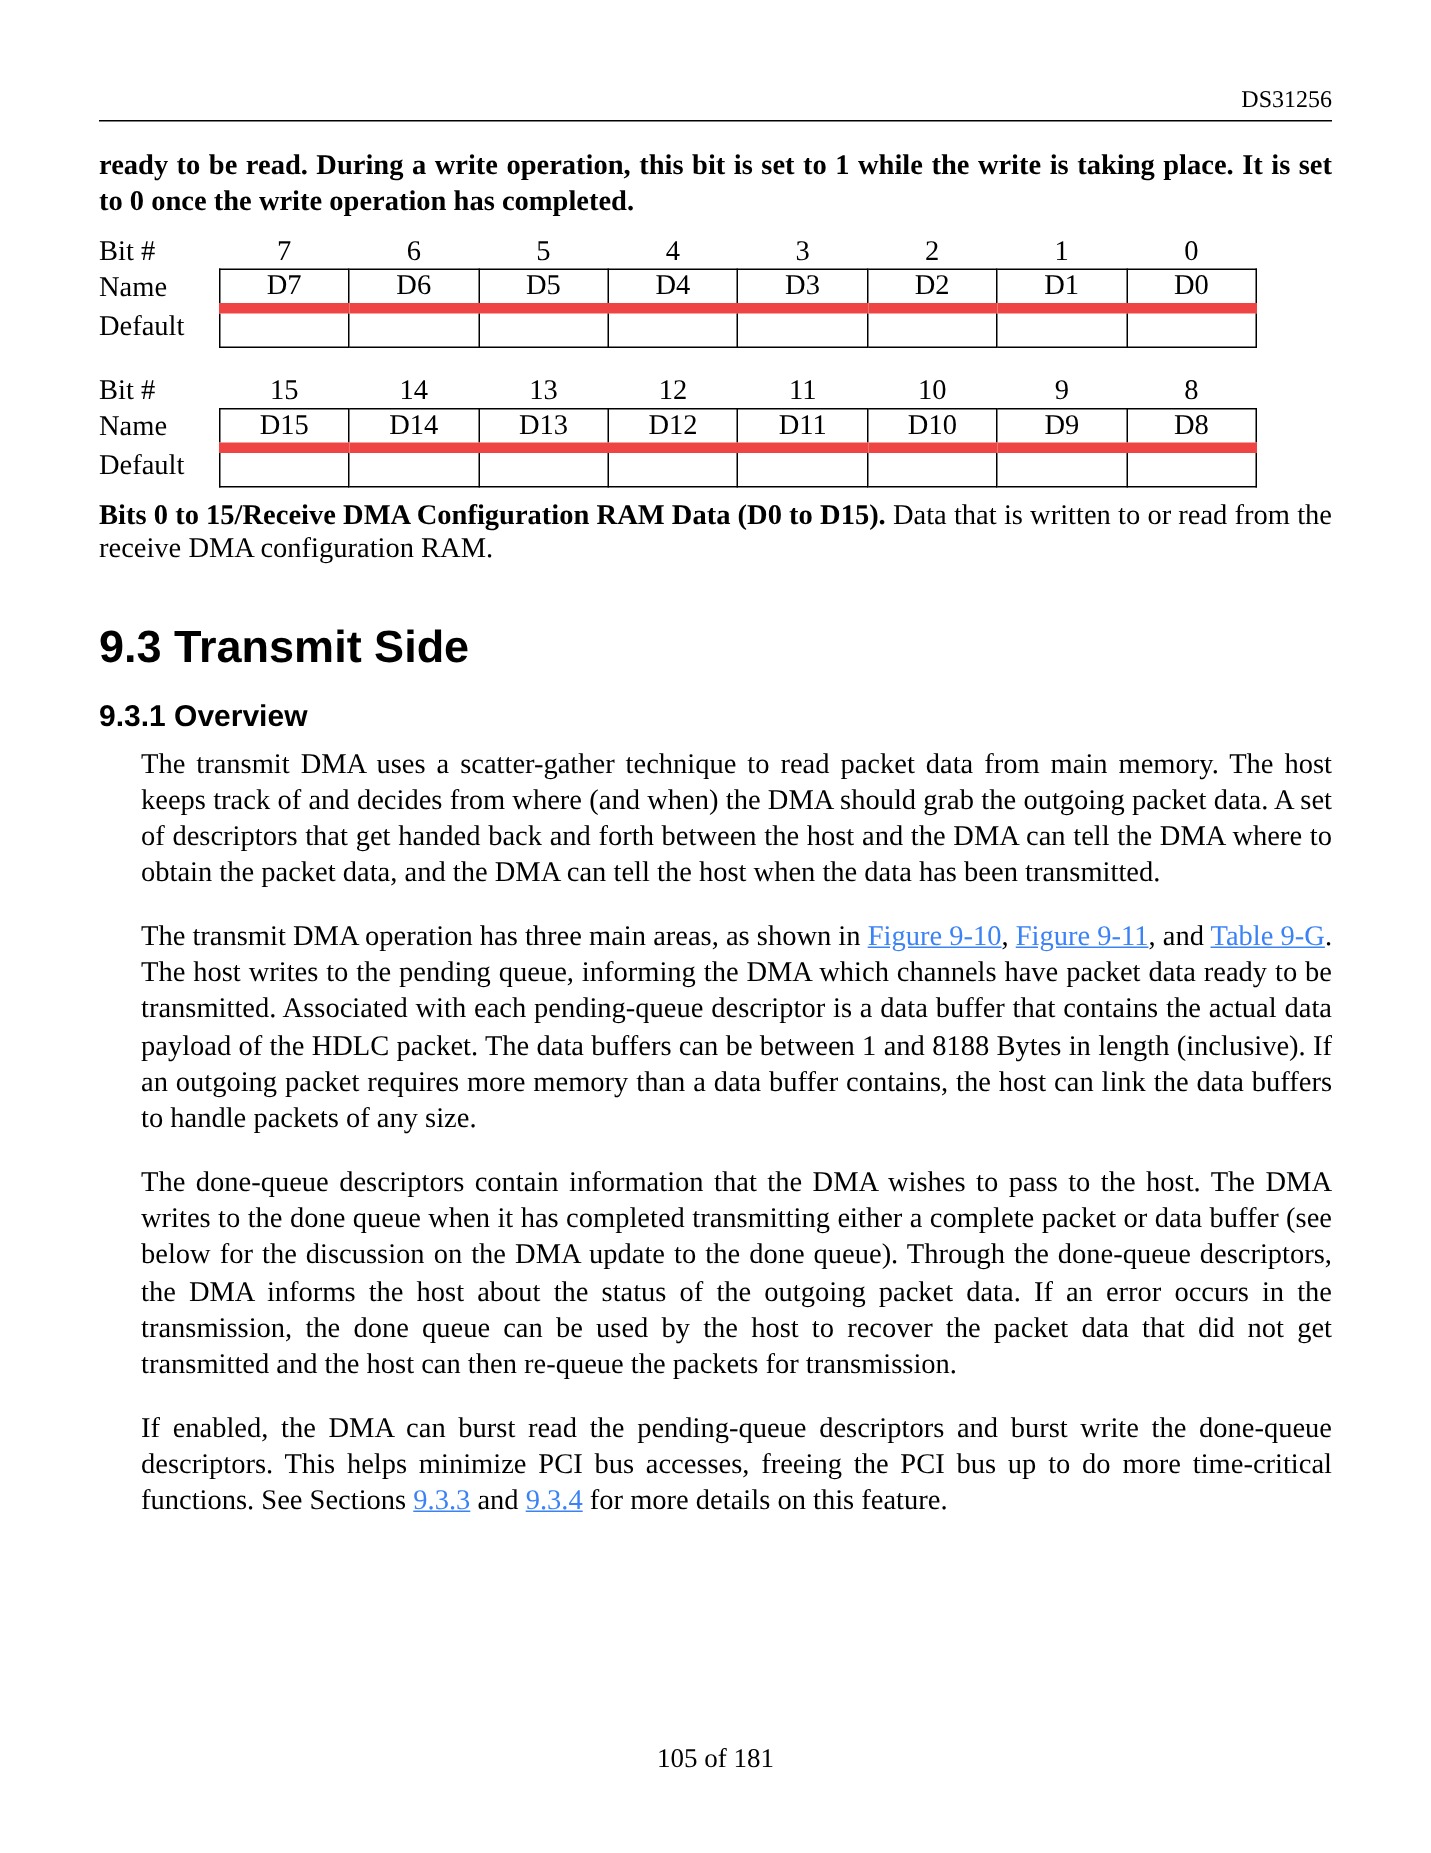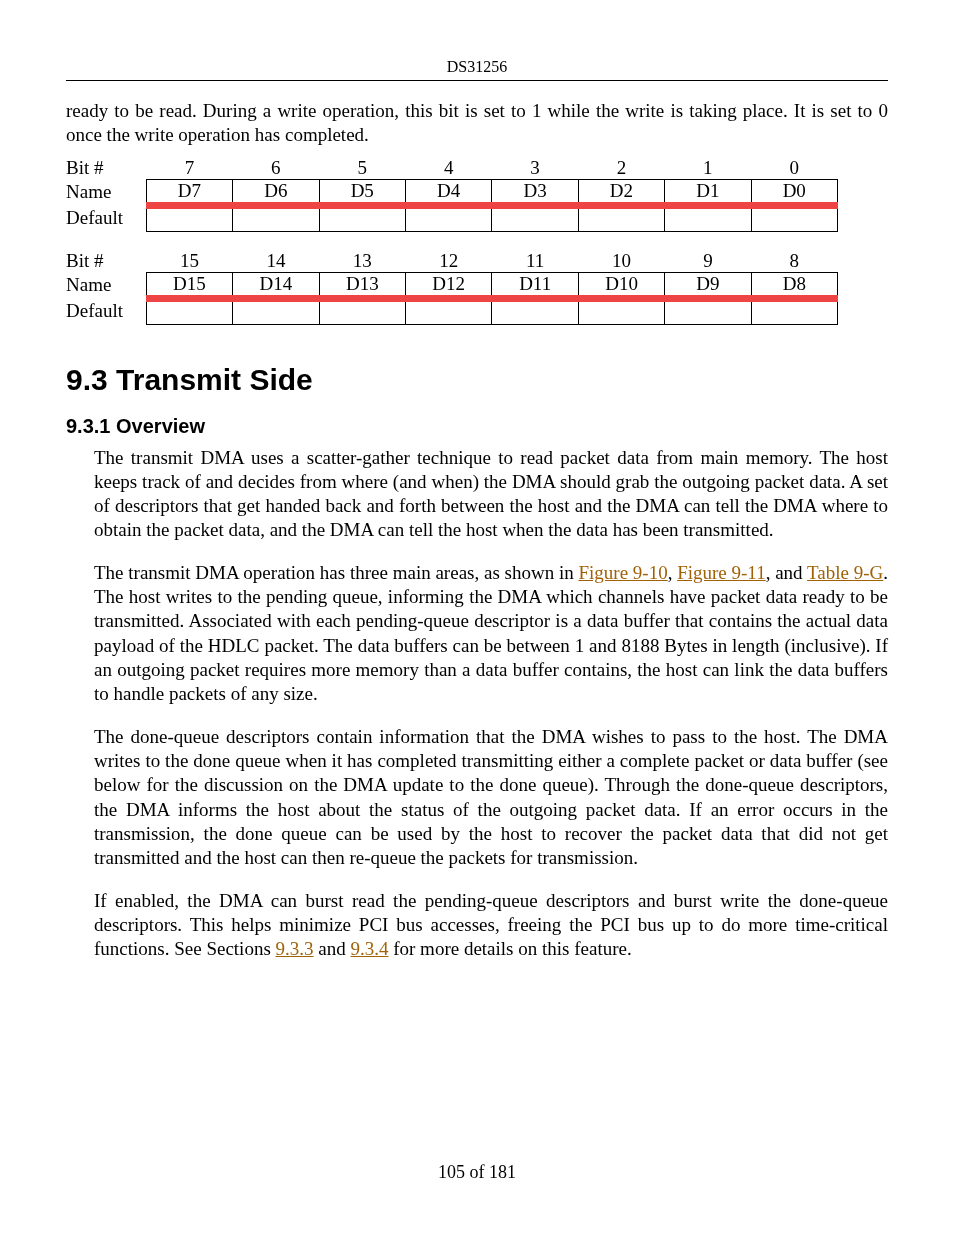--- a/index.html
+++ b/index.html
@@ -10,32 +10,33 @@
     color: #000;
   }
   .page {
     width: 954px;
     min-height: 1235px;
     box-sizing: border-box;
     padding: 58px 66px 40px 66px;
     position: relative;
   }
   .header-row {
-    text-align: center;
+    text-align: right;
     font-size: 16px;
     margin-bottom: 4px;
   }
   .hr-top {
     border: none;
     border-top: 1.5px solid #000;
     margin: 0 0 18px 0;
   }
   .body-font {
     font-size: 19px;
     line-height: 1.25;
+    font-weight: bold;
   }
   .justify {
     text-align: justify;
   }
   .reg-meta {
     margin-top: 22px;
     margin-bottom: 6px;
   }
   .reg-meta .row {
     display: flex;
@@ -100,21 +101,21 @@
     margin-bottom: 8px;
   }
   .para {
     font-size: 19px;
     text-align: justify;
     margin-bottom: 18px;
     line-height: 1.28;
     margin-left: 28px;
   }
   a.link {
-    color: #a16207;
+    color: #3b82f6;
   }
   .footer {
     position: absolute;
     bottom: 52px;
     left: 0;
     width: 954px;
     text-align: center;
     font-size: 18px;
   }
 </style>
@@ -199,20 +200,23 @@
       <td class="cell border"></td>
       <td class="cell border"></td>
       <td class="cell border"></td>
       <td class="cell border"></td>
       <td class="cell border"></td>
     </tr>
   </tbody>
     </table>
 
 
+  <div class="bits-desc">
+    <span class="bold">Bits 0 to 15/Receive DMA Configuration RAM Data (D0 to D15).</span><span> Data that is written to or read from the receive DMA configuration RAM.</span>
+  </div>
 
   <div class="h2">9.3  Transmit Side</div>
   <div class="h3">9.3.1 Overview</div>
 
   <div class="para">The transmit DMA uses a scatter-gather technique to read packet data from main memory. The host keeps track of and decides from where (and when) the DMA should grab the outgoing packet data. A set of descriptors that get handed back and forth between the host and the DMA can tell the DMA where to obtain the packet data, and the DMA can tell the host when the data has been transmitted.</div>
 
   <div class="para">
     <span>The transmit DMA operation has three main areas, as shown in </span><a class="link" href="#">Figure 9-10</a><span>, </span><a class="link" href="#">Figure 9-11</a><span>, and </span><a class="link" href="#">Table 9-G</a><span>. The host writes to the pending queue, informing the DMA which channels have packet data ready to be transmitted. Associated with each pending-queue descriptor is a data buffer that contains the actual data payload of the HDLC packet. The data buffers can be between 1 and 8188 Bytes in length (inclusive). If an outgoing packet requires more memory than a data buffer contains, the host can link the data buffers to handle packets of any size.</span>
   </div>
 

